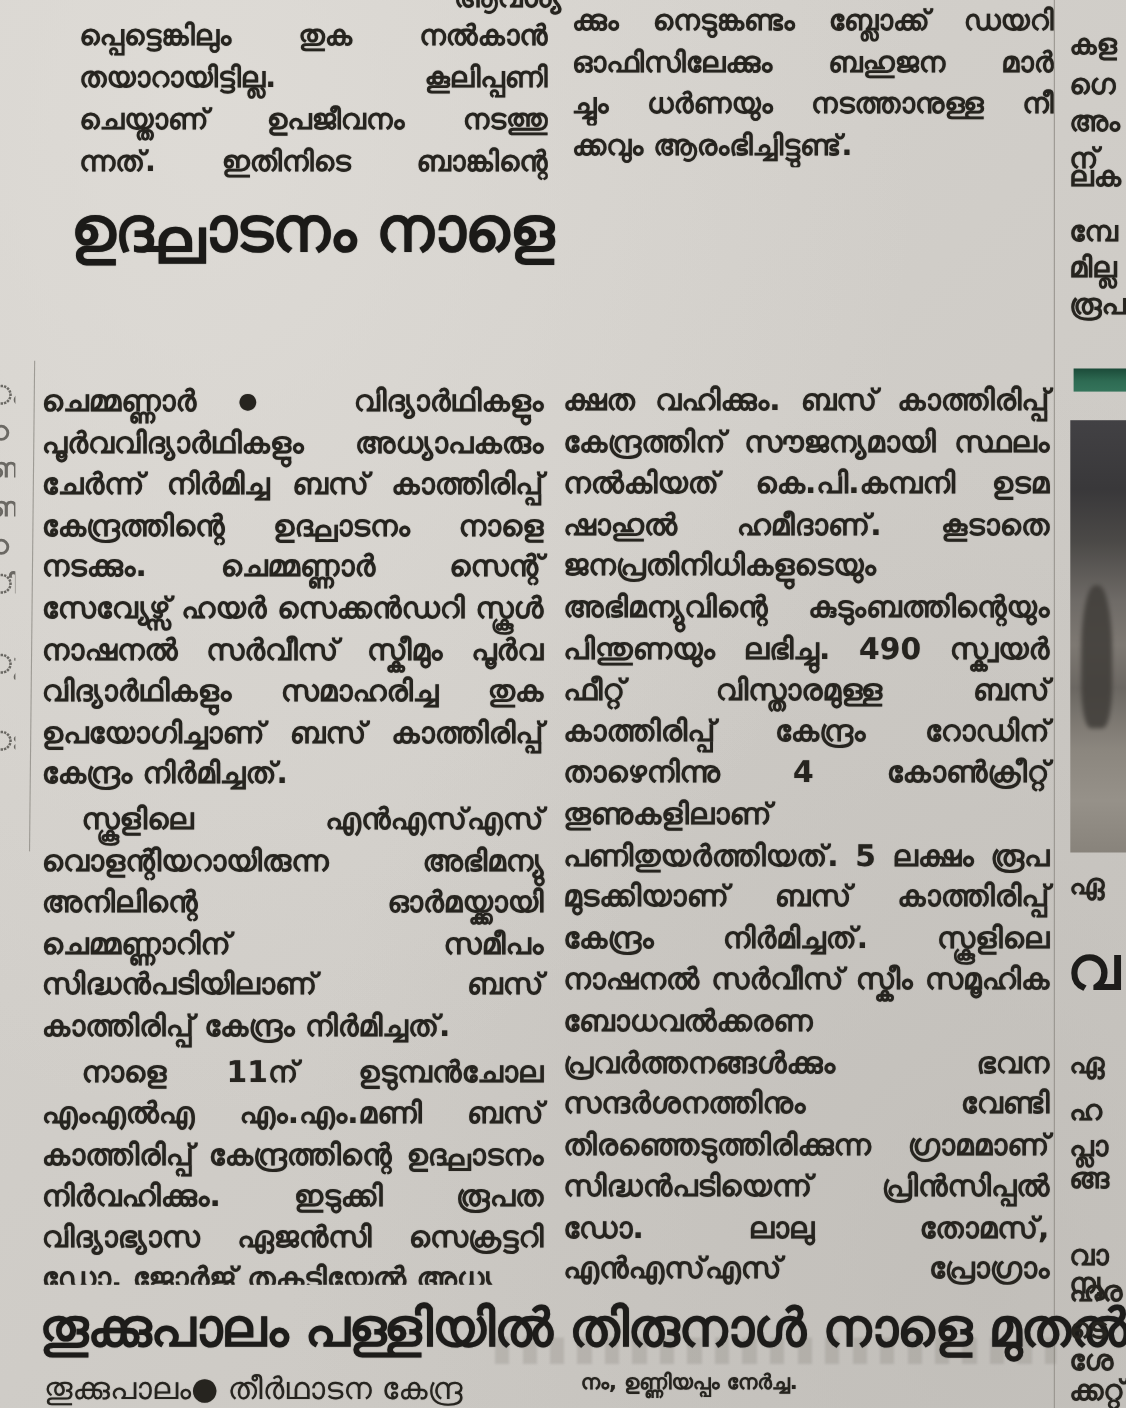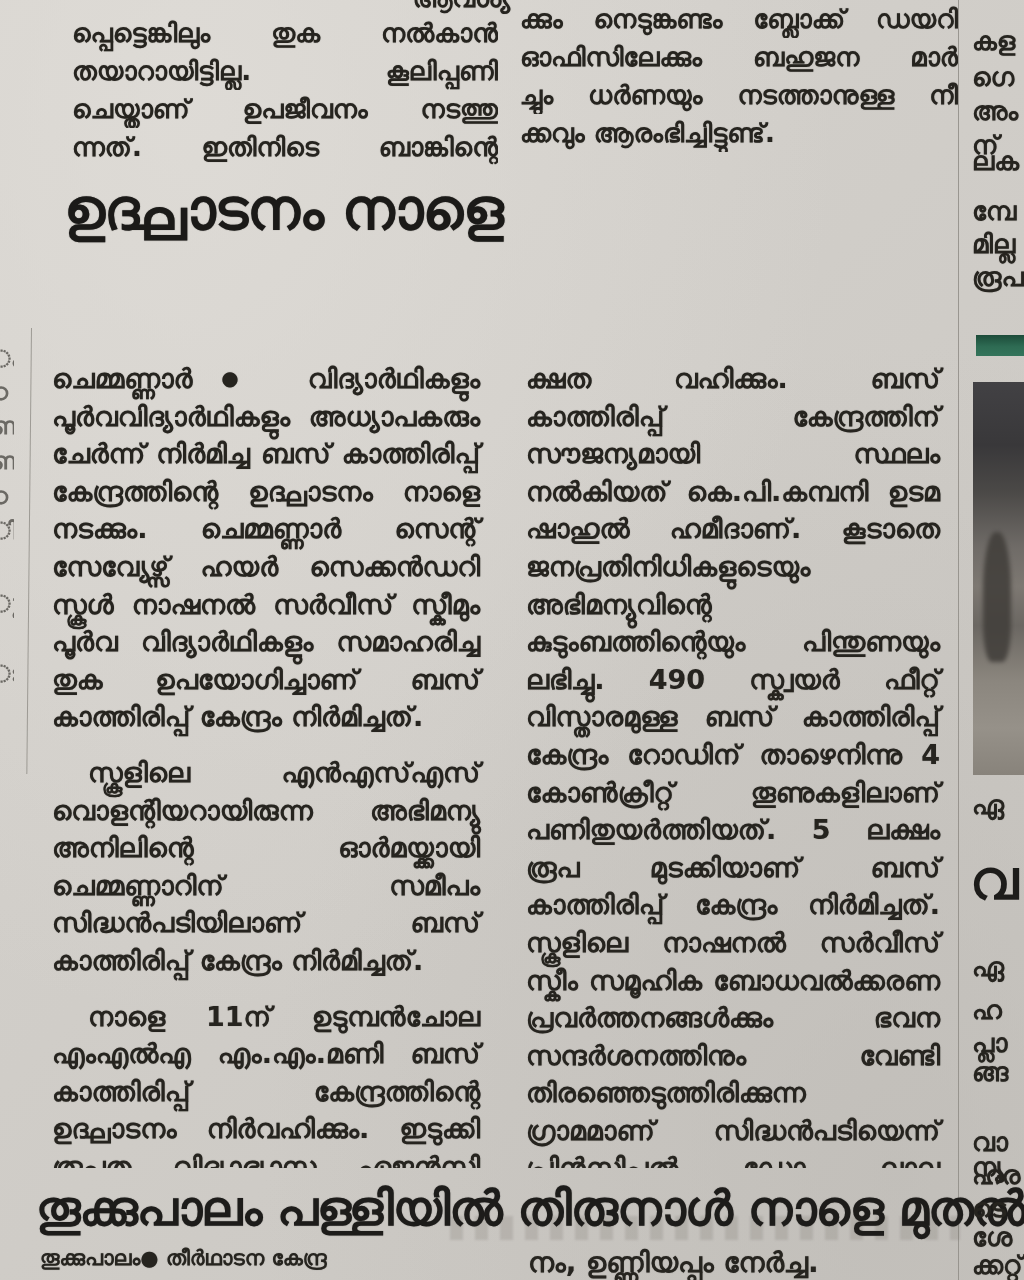--- a/index.html
+++ b/index.html
@@ -37,40 +37,40 @@
     letter-spacing:-1px;color:#1b1a18;
     text-shadow:0 0 1px rgba(27,26,24,.6);
   }
 
   
   .col{
     position:absolute;top:342px;height:826px;overflow:hidden;
     font-size:27px;line-height:37.6px;font-weight:700;
     text-align:justify;
   }
-  .col p{margin:18px;}
+  .col p{margin:4px;}
   .col p + p{ text-indent:36px; }
   .col-1{ left:34px;  width:464px; }
   .col-2{ left:508px; width:450px; }
   .dateline{ font-weight:800; }
   .dateline-bullet{ font-size:20px; vertical-align:3px; padding:0 4px 0 1px; }
 
   
   .bottom-headline{
     position:absolute;left:36px;top:1180px;width:900px;
     font-size:48px;font-weight:800;letter-spacing:-1px;color:#1d1c1a;
     white-space:nowrap;text-shadow:0 0 1px rgba(27,26,24,.55);
   }
   .bottom-body-left{
     position:absolute;left:40px;top:1246px;
-    font-size:21px;font-weight:700;white-space:nowrap;
+    font-size:28px;font-weight:400;white-space:nowrap;
   }
   .bottom-body-right{
     position:absolute;left:528px;top:1246px;
-    font-size:28px;font-weight:700;white-space:nowrap;
+    font-size:19px;font-weight:700;white-space:nowrap;
   }
   .ghost-print{
     position:absolute;left:450px;top:1216px;width:510px;height:24px;
     background:repeating-linear-gradient(90deg,rgba(118,114,108,.22) 0 13px,rgba(118,114,108,0) 13px 25px);
     filter:blur(1.2px);
   }
 
   
   .v-rule-right{position:absolute;left:958px;top:0;width:1px;height:1280px;background:#8f8c86;opacity:.85;}
   .v-rule-left{position:absolute;left:31px;top:328px;width:1px;height:446px;background:#8f8c86;opacity:.8;transform:rotate(.6deg);transform-origin:top;}

